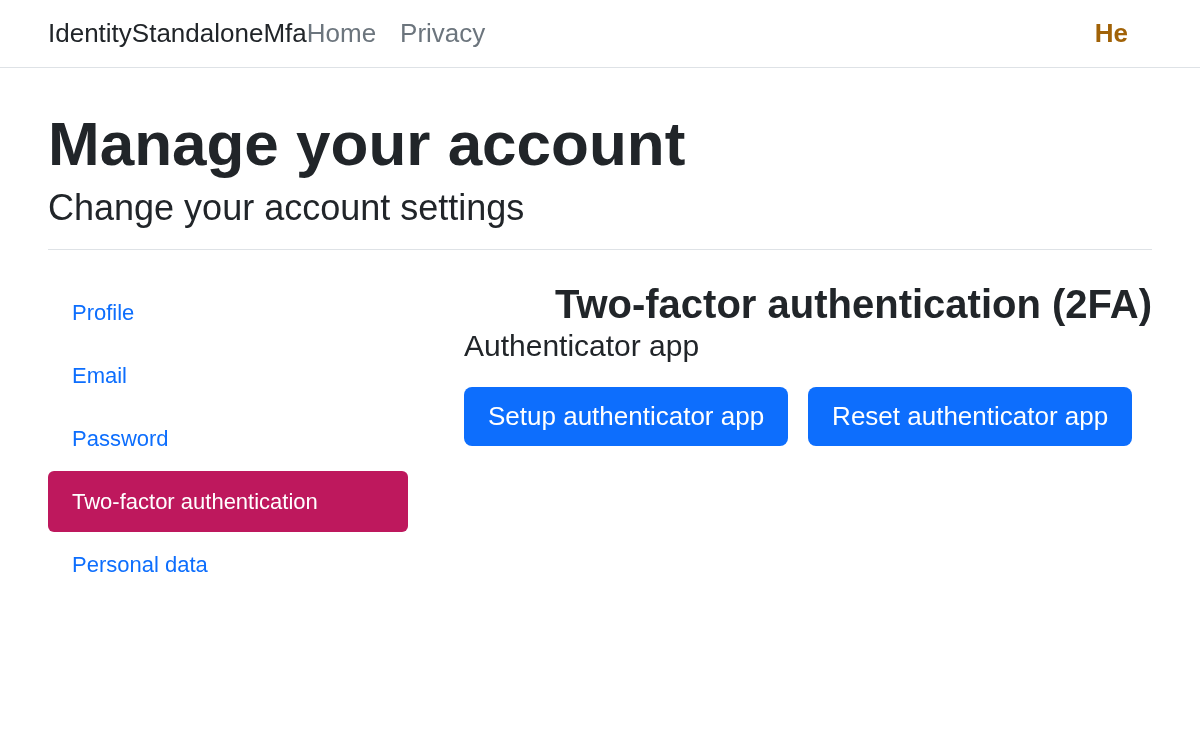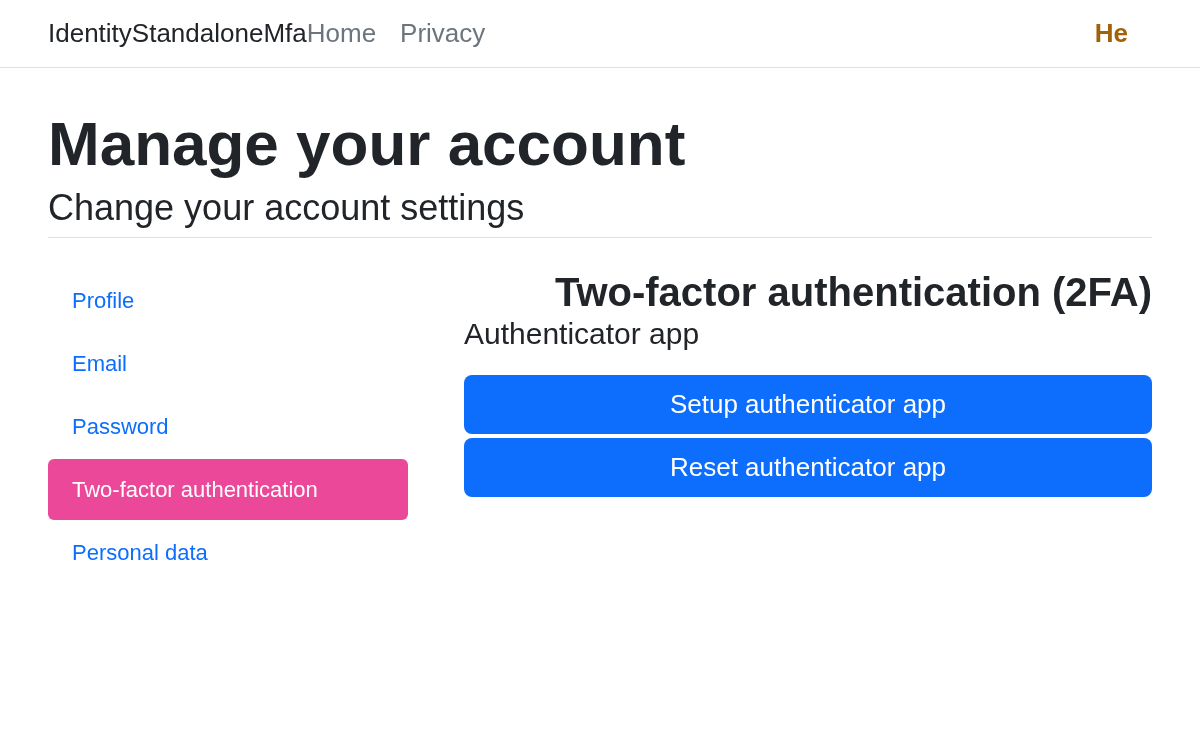--- a/index.html
+++ b/index.html
@@ -41,21 +41,21 @@
     .page-title {
       font-size: 62px;
       font-weight: 600;
       color: #212529;
       margin-bottom: 8px;
     }
     .page-subtitle {
       font-size: 36px;
       font-weight: 500;
       color: #212529;
-      margin-bottom: 8px;
+      margin-bottom: 20px;
     }
     hr {
       border: none;
       border-top: 1px solid #dee2e6;
       margin-bottom: 32px;
     }
     .content-row {
       display: flex;
       gap: 56px;
     }
@@ -68,41 +68,40 @@
       padding: 14px 24px;
       font-size: 22px;
       color: #0d6efd;
       text-decoration: none;
       border-radius: 6px;
       margin-bottom: 2px;
       cursor: pointer;
       line-height: 1.5;
     }
     .sidebar-item.active {
-      background-color: #ec4899;
+      background-color: #be185d;
       color: #fff;
     }
     .main {
       flex: 1;
     }
     .section-title {
       font-size: 40px;
       font-weight: 600;
       margin-bottom: 2px;
       text-align: right;
     }
     .section-subtitle {
       font-size: 30px;
       font-weight: 500;
       margin-bottom: 24px;
     }
     .btn-row {
       display: flex;
-      gap: 4px;
-      flex-direction: column;
+      gap: 20px;
     }
     .btn-primary {
       background-color: #0d6efd;
       color: #fff;
       border: none;
       font-size: 26px;
       padding: 14px 24px;
       border-radius: 8px;
       cursor: pointer;
       font-family: inherit;

